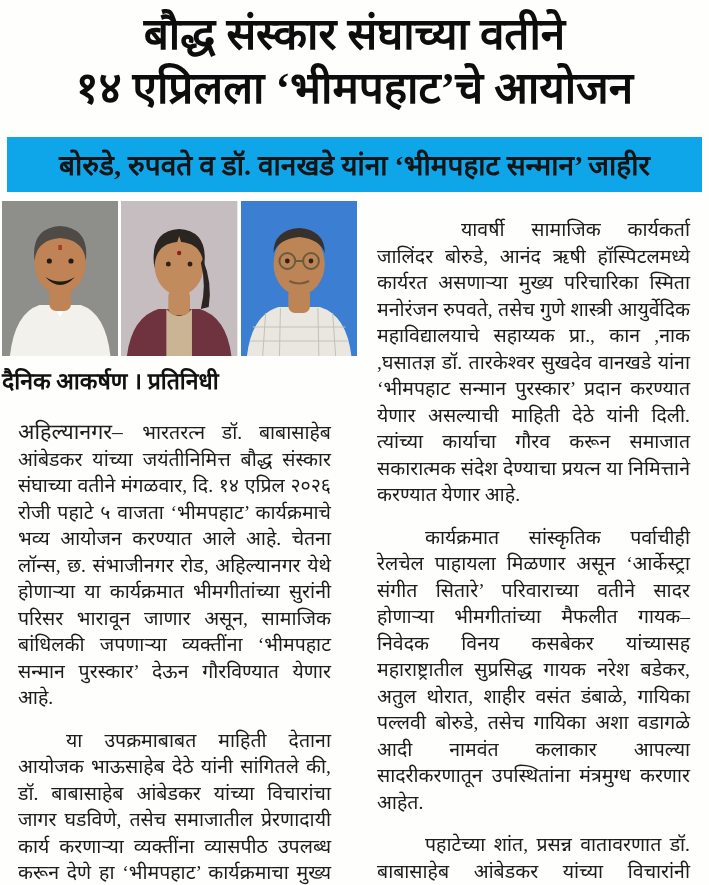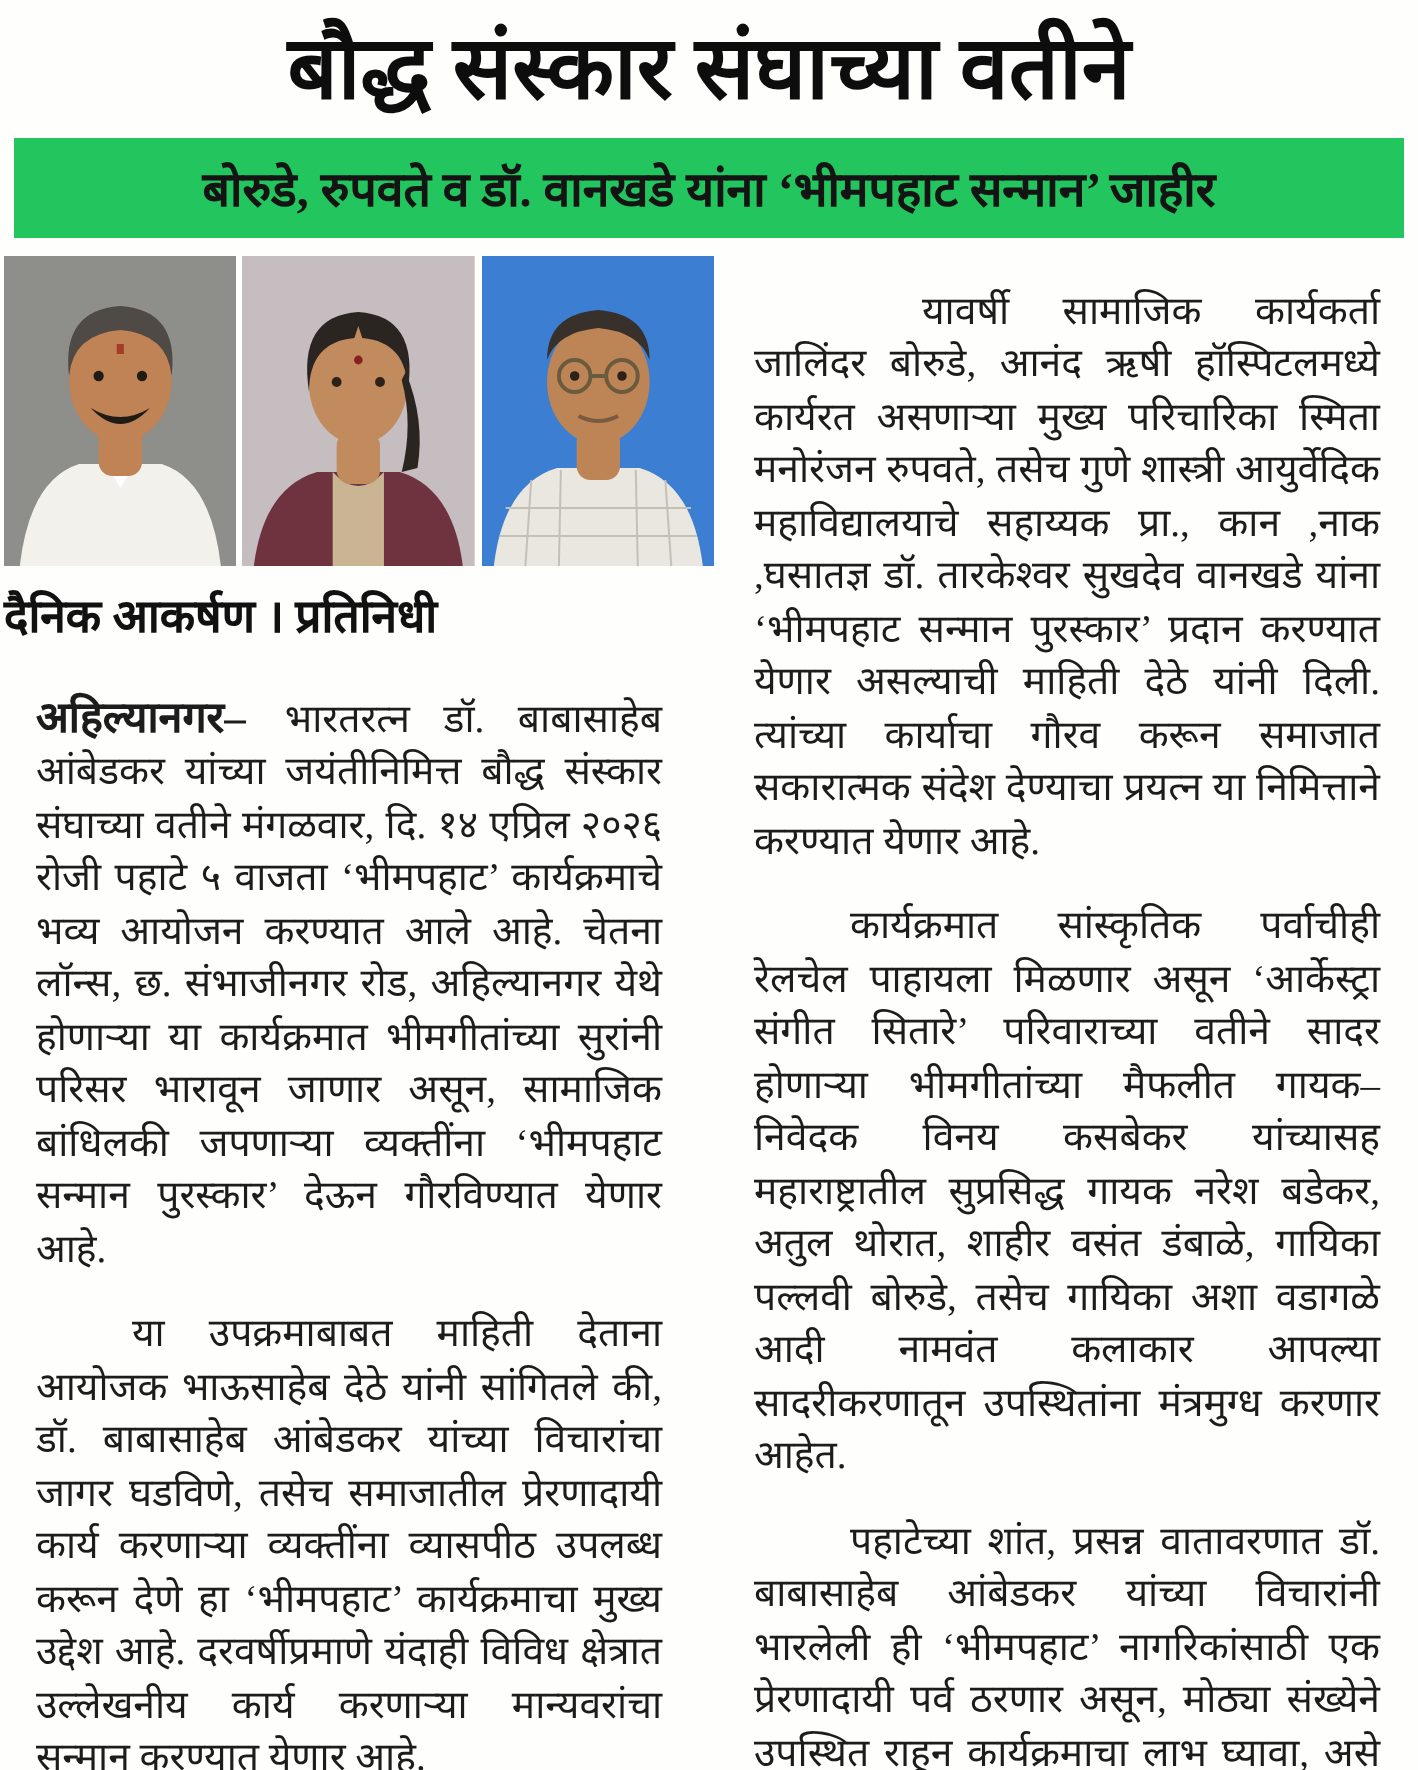--- a/index.html
+++ b/index.html
@@ -21,26 +21,26 @@
     padding-top:8px;
     text-align:center;
     font-weight:bold;
     color:#0d0d0d;
     font-size:44px;
     line-height:1.22;
     letter-spacing:0px;
   }
   
   .banner{
-    margin:7px 7px 0 7px;
-    background:#22c55e;
+    margin:22px 7px 0 7px;
+    background:#0ea5e9;
     text-align:center;
     font-weight:bold;
     color:#141414;
-    font-size:24px;
+    font-size:28px;
     padding:8px 4px 9px 4px;
   }
   
   .content{
     display:flex;
     gap:14px;
     padding:9px 3px 0 2px;
     box-sizing:border-box;
   }
   .col{flex:1 1 0;min-width:0;}
@@ -62,29 +62,30 @@
   
   p.body{
     margin:16px;
     font-size:19.5px;
     line-height:26.5px;
     text-align:justify;
     color:#1c1c1c;
   }
   p.body.indent{text-indent:48px;}
   p.body.indent-big{text-indent:84px;}
-  .dateline{font-weight:bold;font-size:21.5px;}
+  .dateline{font-weight:normal;font-size:21.5px;}
 </style>
 </head>
 <body>
 
 <div class="page">
 
   <div class="headline">
     <div>बौद्ध संस्कार संघाच्या वतीने</div>
+    <div>१४ एप्रिलला ‘भीमपहाट’चे आयोजन</div>
   </div>
 
   <div class="banner">
     <span>बोरुडे, रुपवते व डॉ. वानखडे यांना ‘भीमपहाट सन्मान’ जाहीर</span>
   </div>
 
   <div class="content">
 
     <div class="col">
 

